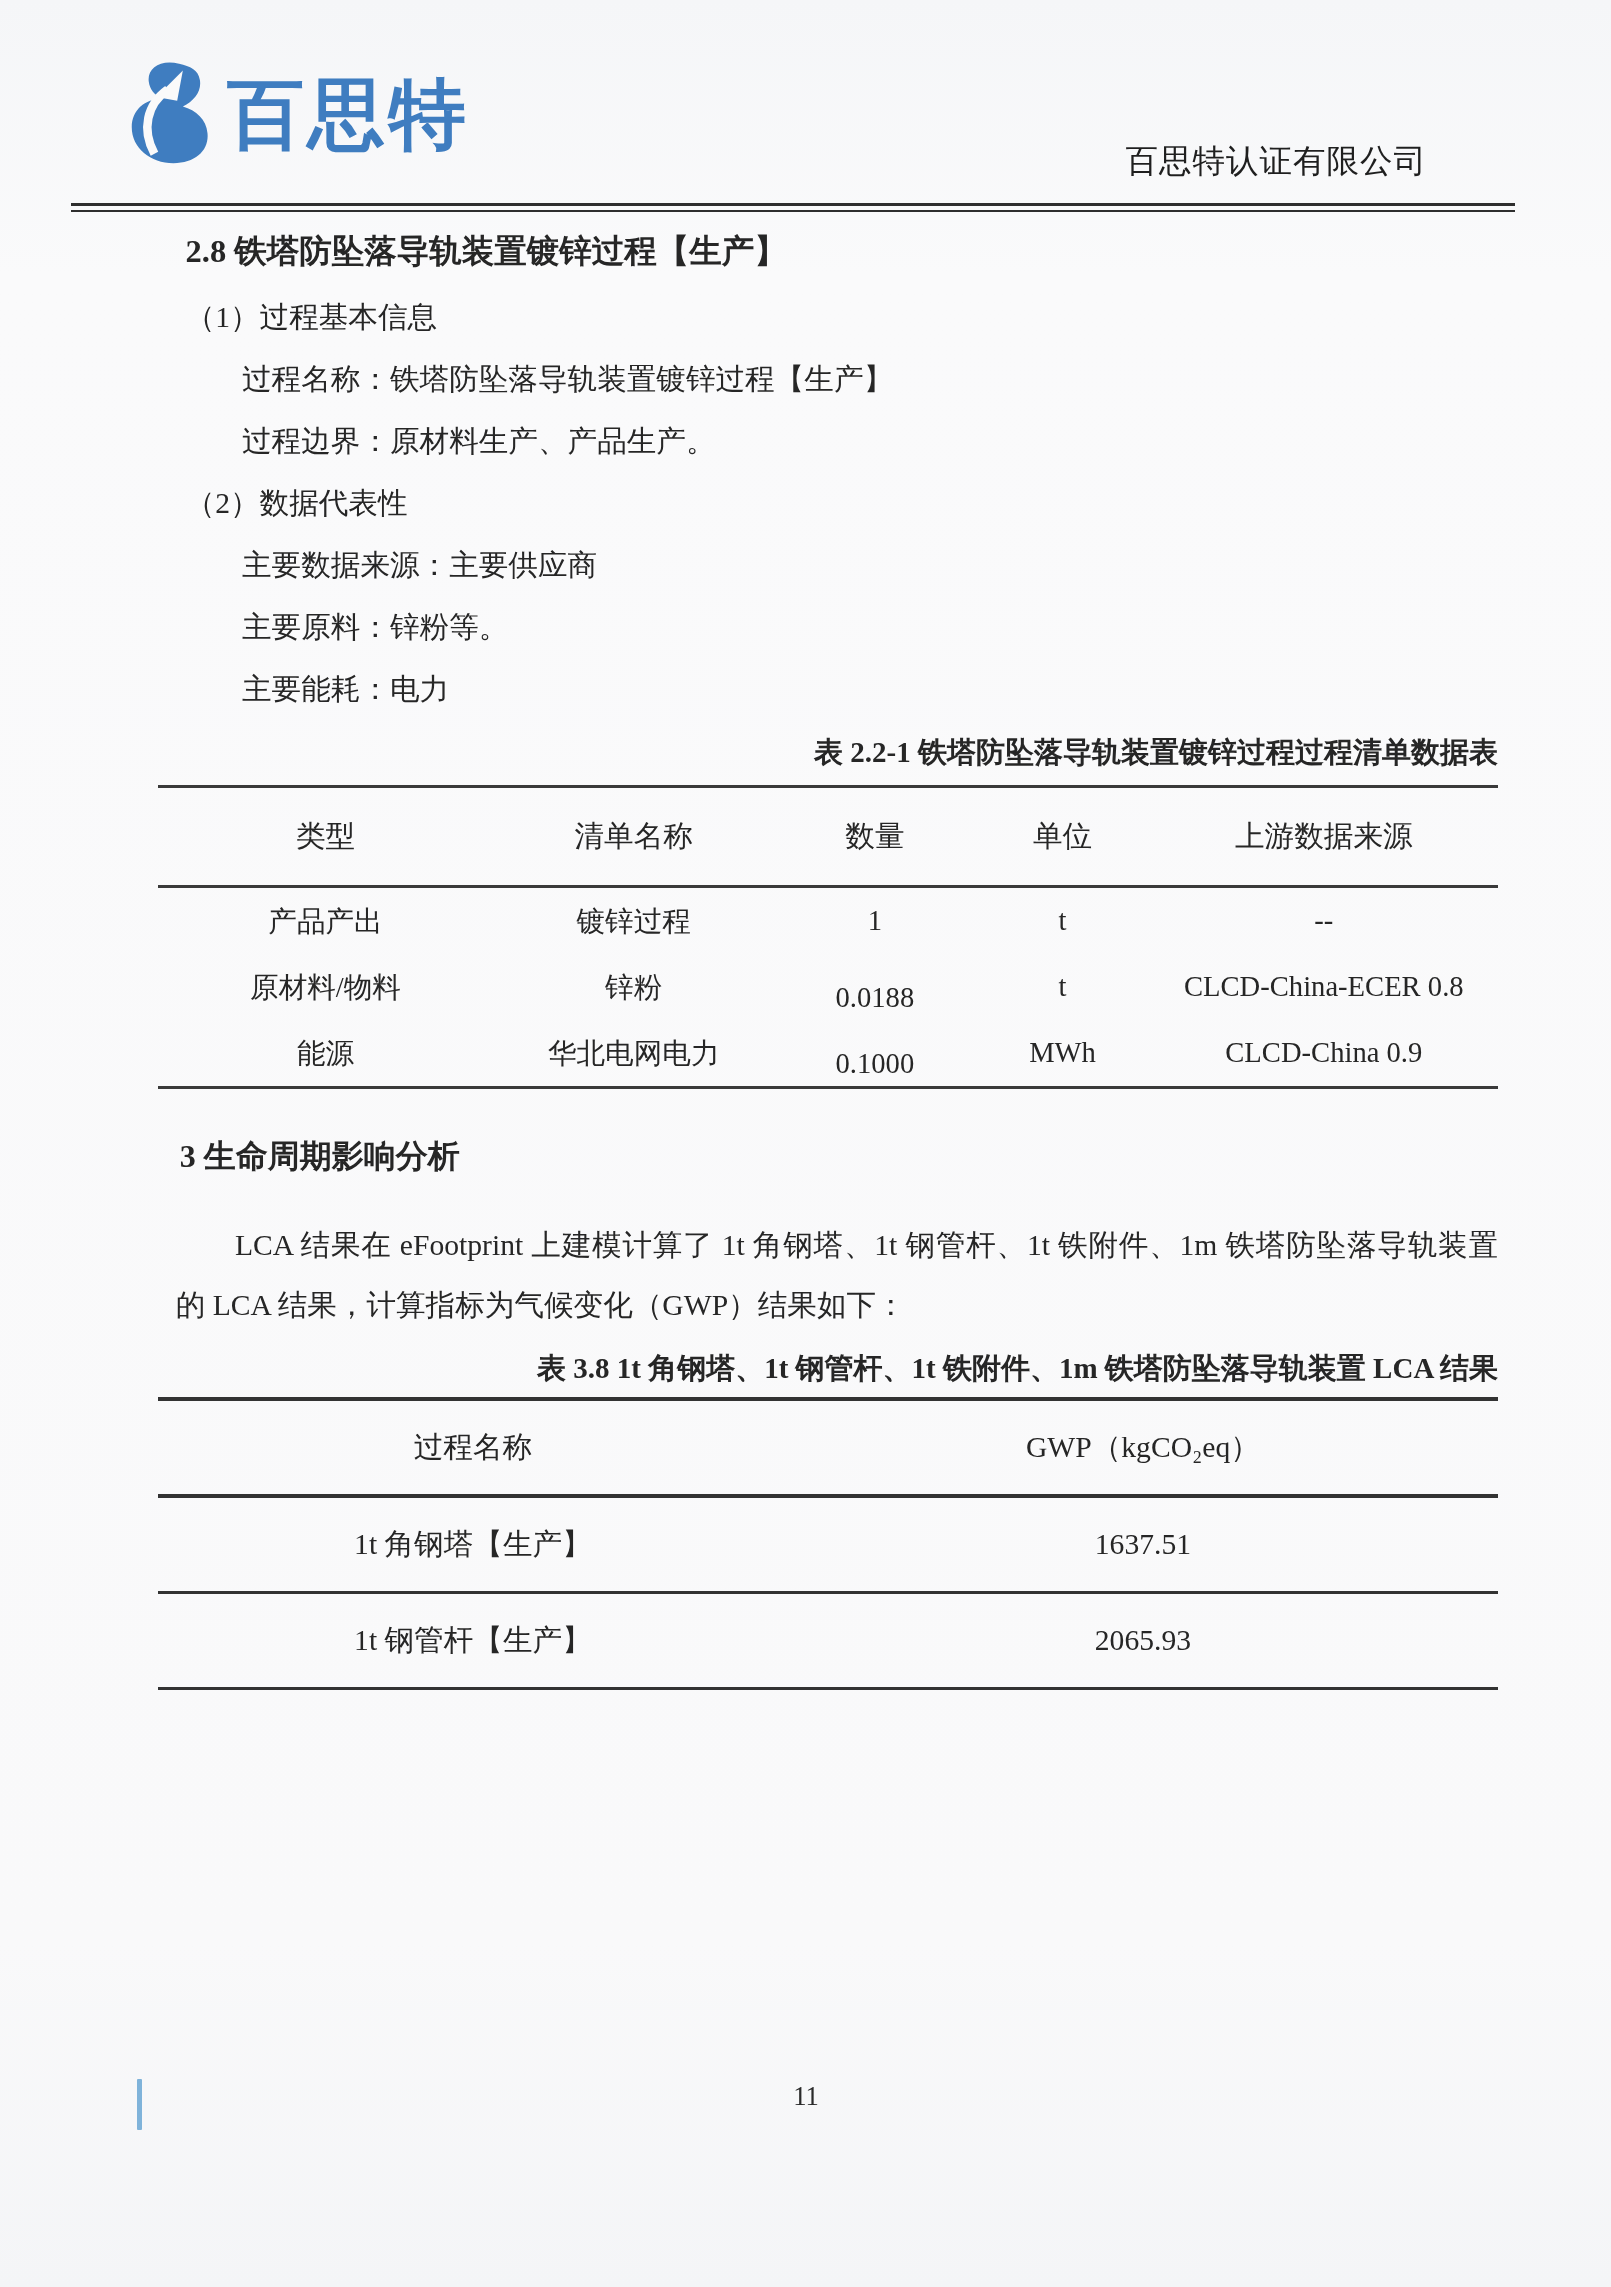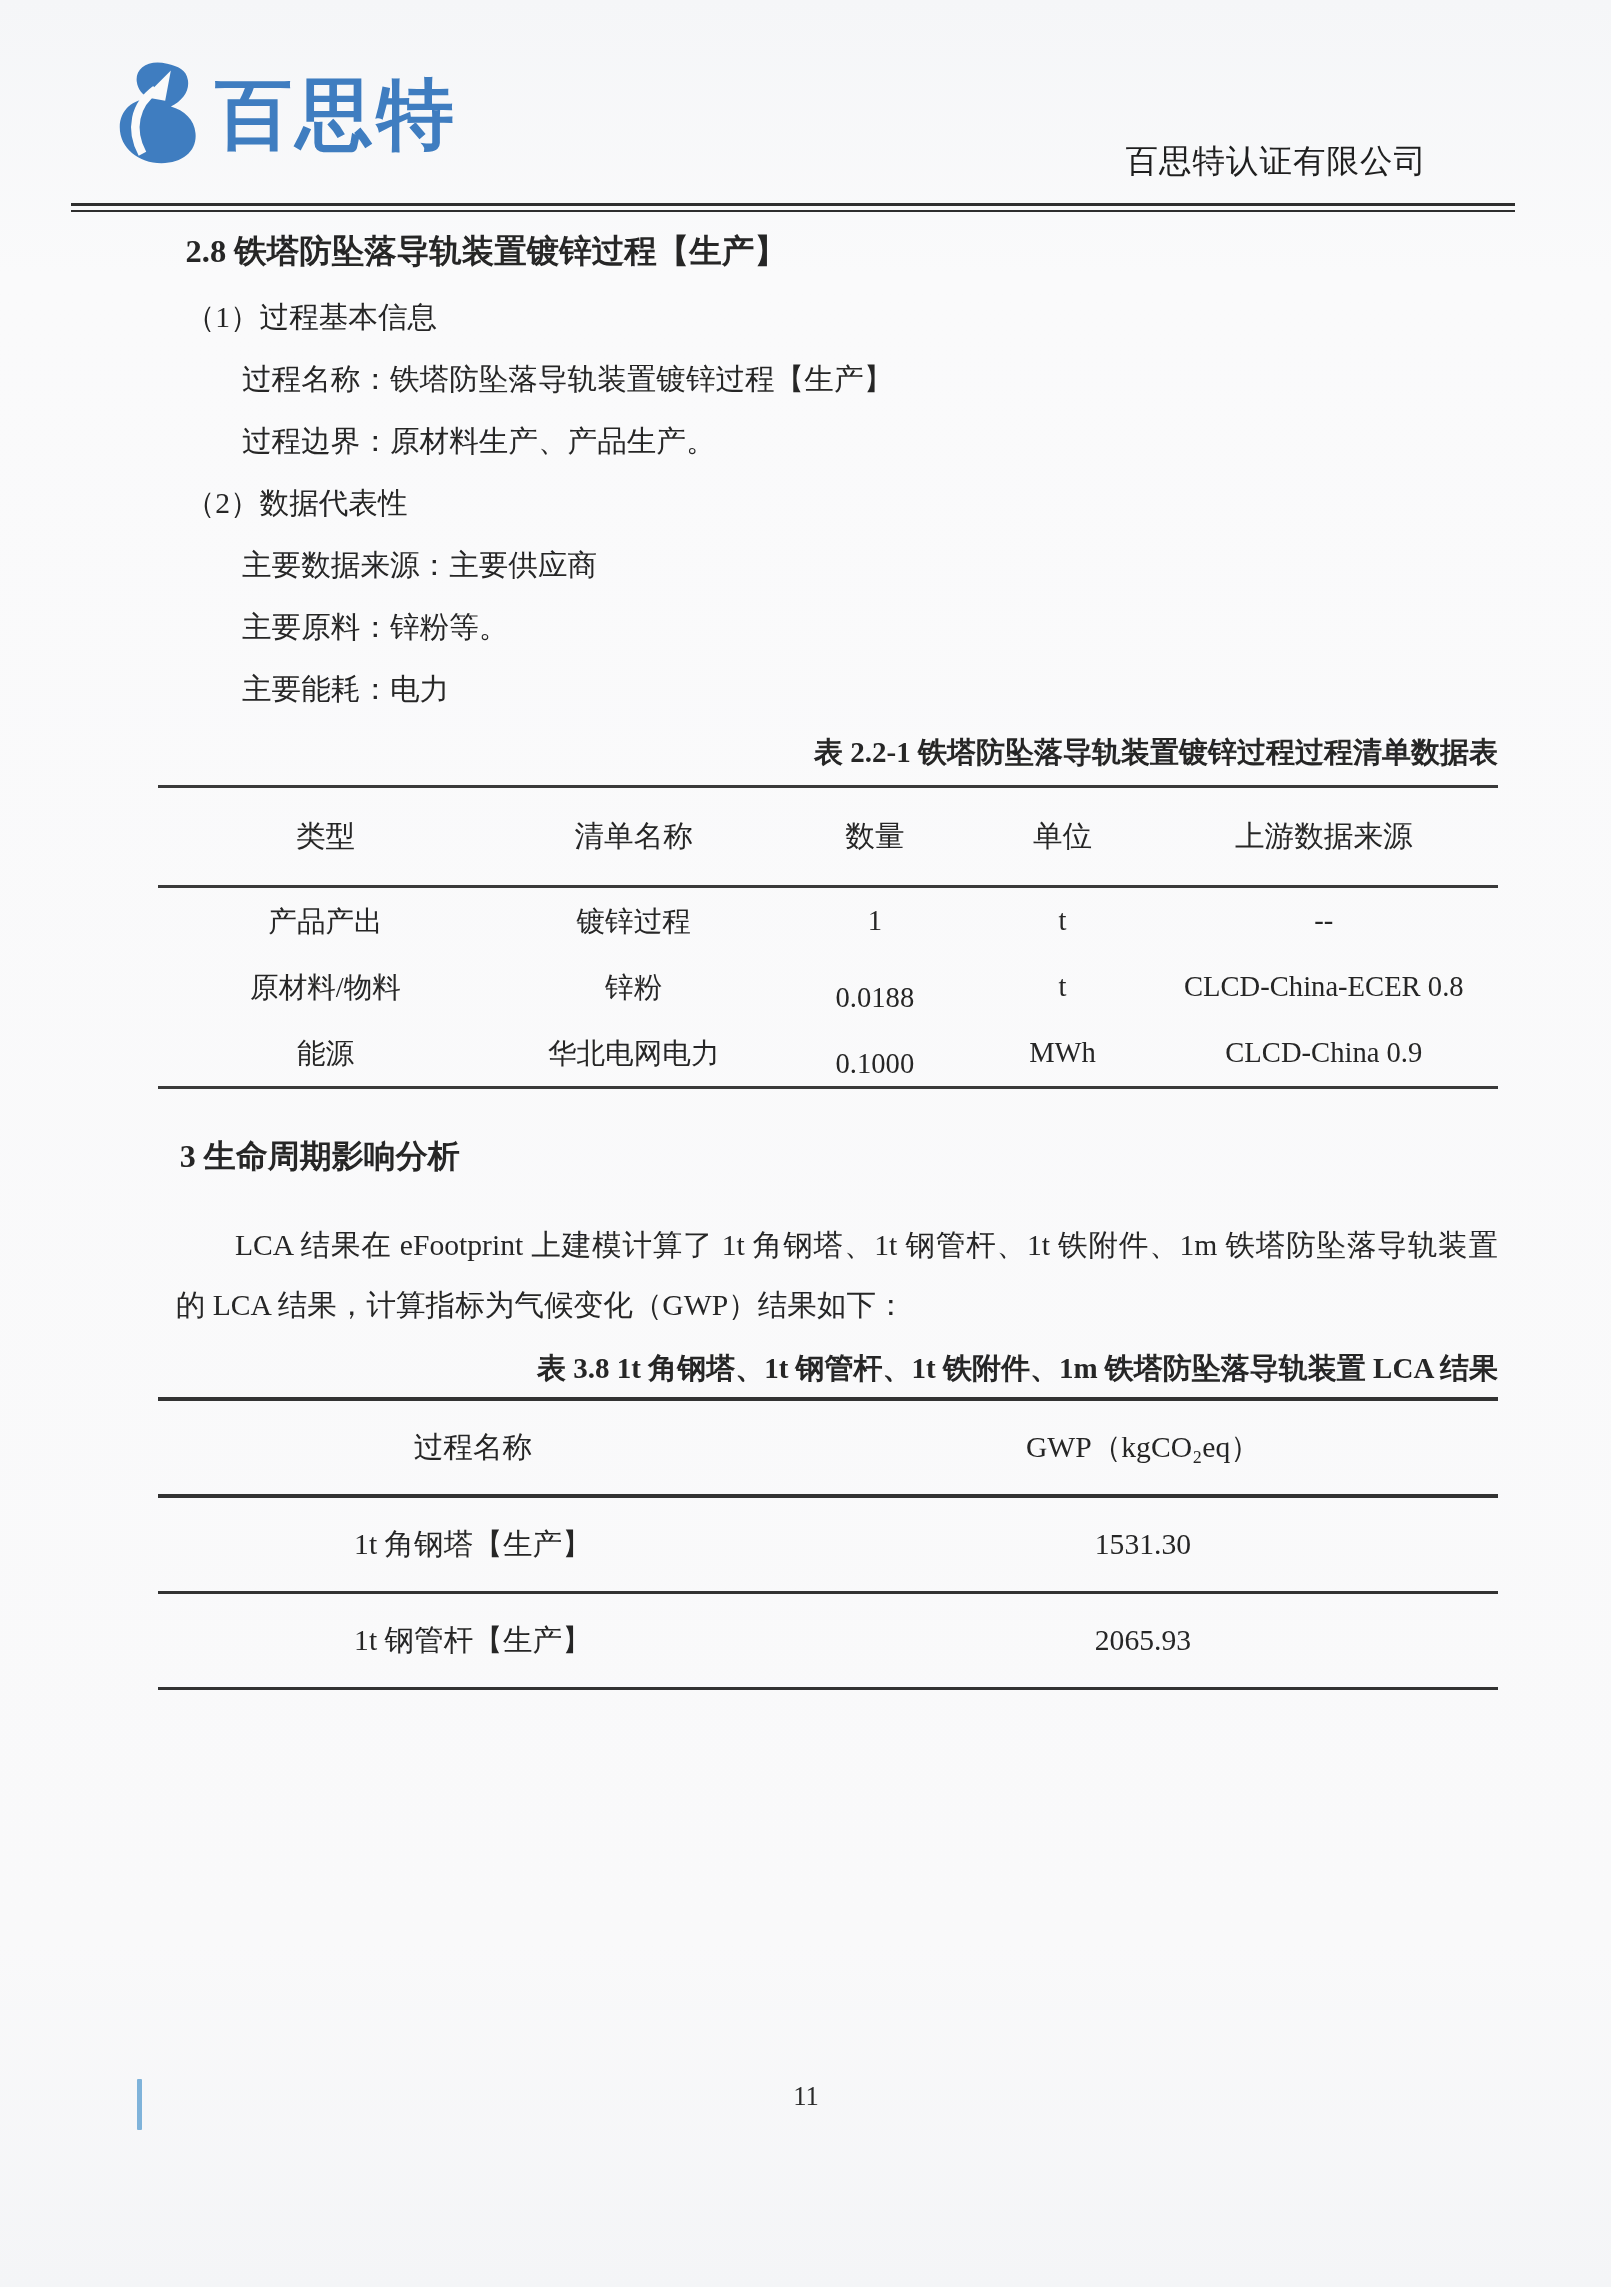--- a/index.html
+++ b/index.html
@@ -7,21 +7,21 @@
     position:relative;
     width:1612px; height:2287px;
     margin:0 auto;
     background:linear-gradient(180deg,#f5f6f8 0%, #fafafb 12%, #f9f9fa 85%, #f4f5f7 100%);
     font-family:"Liberation Serif","DejaVu Serif",serif;
     color:#262626;
     overflow:hidden;
   }
   
   .hdr { position:relative; height:217px; }
-  .logo { position:absolute; left:112px; top:61px; display:flex; align-items:flex-start; }
+  .logo { position:absolute; left:124px; top:61px; display:flex; align-items:flex-start; }
   .logo-mark { width:95px; height:106px; margin-right:7.9px; }
   .logo-text {
     font-family:"Liberation Sans","DejaVu Sans",sans-serif;
     font-weight:bold; font-size:77px; line-height:106px;
     color:#3f7dc0; letter-spacing:3.9px;
   }
   .company {
     position:absolute; right:185px; top:140px;
     font-size:32.5px; letter-spacing:1px; color:#1f1f1f;
   }
@@ -151,21 +151,21 @@
       </colgroup>
       <thead>
         <tr>
           <th>过程名称</th>
           <th>GWP（kgCO₂eq）</th>
         </tr>
       </thead>
       <tbody>
         <tr>
           <td>1t 角钢塔【生产】</td>
-          <td>1531.30</td>
+          <td>1637.51</td>
         </tr>
         <tr>
           <td>1t 钢管杆【生产】</td>
           <td>2065.93</td>
         </tr>
       </tbody>
     </table>
 
   </main>
 

